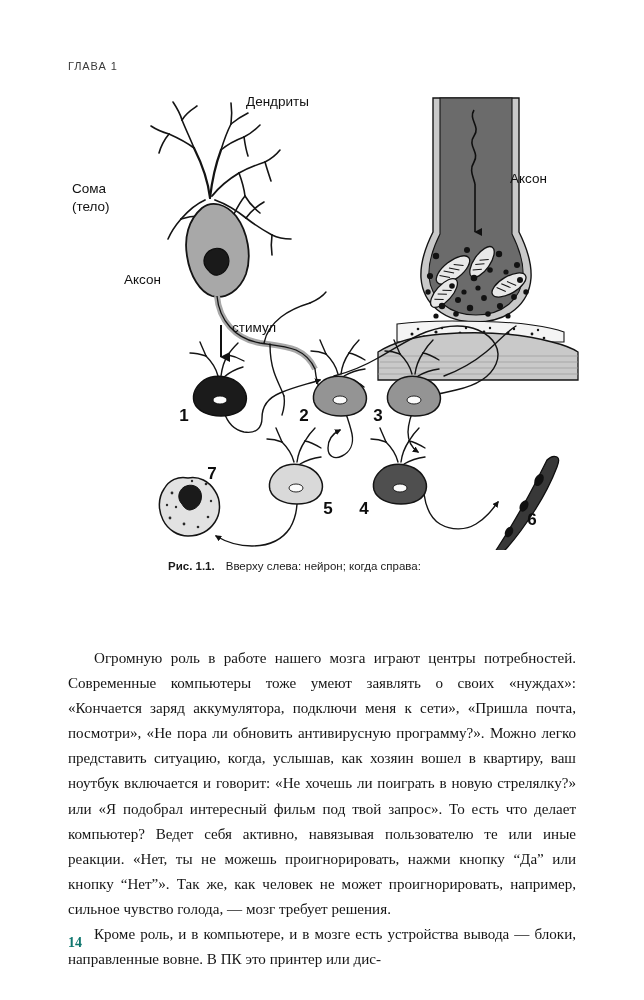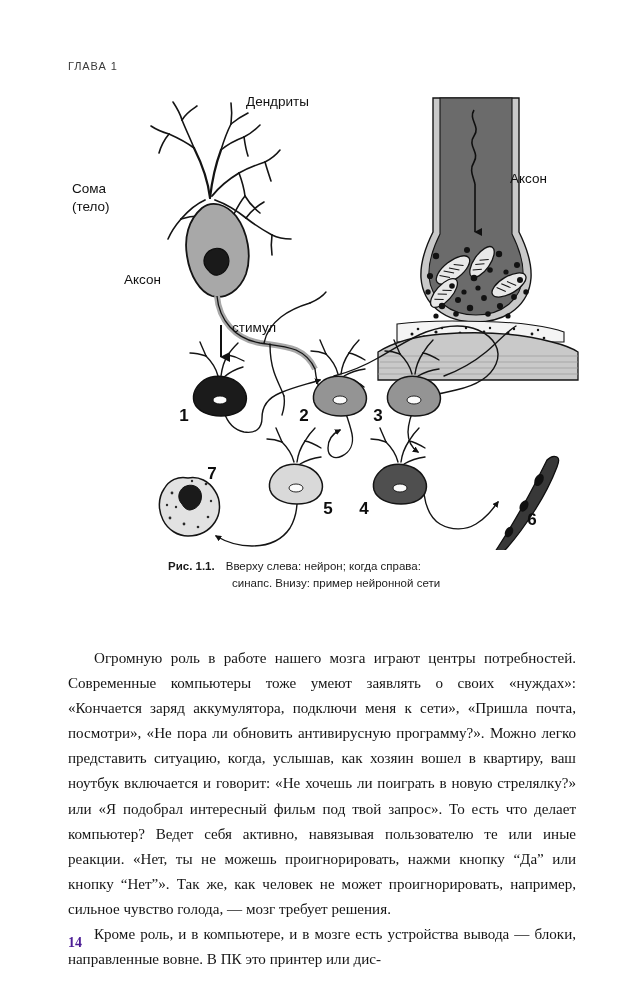--- a/index.html
+++ b/index.html
@@ -108,21 +108,21 @@
   }
 
   
   .folio {
     position: absolute;
     left: 68px;
     top: 935px;
     font-family: "Liberation Serif", "DejaVu Serif", serif;
     font-size: 14px;
     font-weight: bold;
-    color: #4c1d95;
+    color: #0f766e;
   }
 </style>
 </head>
 <body>
 
 <div class="page">
 
   <div class="running-head">ГЛАВА 1</div>
 
   <div class="figure">
@@ -443,21 +443,20 @@
           <ellipse cx="512" cy="426" rx="4" ry="6" fill="#101010" transform="rotate(28 512 426)"></ellipse>
           <ellipse cx="497" cy="452" rx="3.8" ry="5.6" fill="#101010" transform="rotate(28 497 452)"></ellipse>
           <text class="fig-num" x="520" y="445" text-anchor="middle">6</text>
         </g>
       </g>
     </svg>
   </div>
 
   <div class="caption">
     <span class="cap-num">Рис. 1.1.</span><span class="cap-text">Вверху слева: нейрон; когда справа:</span>
-    <span class="cap-line2">синапс. Внизу: пример нейронной сети</span>
   </div>
 
   <div class="body-text">
     <p>Огромную роль в работе нашего мозга играют центры потребностей. Современные компьютеры тоже умеют заявлять о своих «нуждах»: «Кончается заряд аккумулятора, подключи меня к сети», «Пришла почта, посмотри», «Не пора ли обновить антивирусную программу?». Можно легко представить ситуацию, когда, услышав, как хозяин вошел в квартиру, ваш ноутбук включается и говорит: «Не хочешь ли поиграть в новую стрелялку?» или «Я подобрал интересный фильм под твой запрос». То есть что делает компьютер? Ведет себя активно, навязывая пользователю те или иные реакции. «Нет, ты не можешь проигнорировать, нажми кнопку “Да” или кнопку “Нет”». Так же, как человек не может проигнорировать, например, сильное чувство голода, — мозг требует решения.</p>
     <p>Кроме роль, и в компьютере, и в мозге есть устройства вывода — блоки, направленные вовне. В ПК это принтер или дис-</p>
   </div>
 
   <div class="folio">14</div>
 
 </div>

